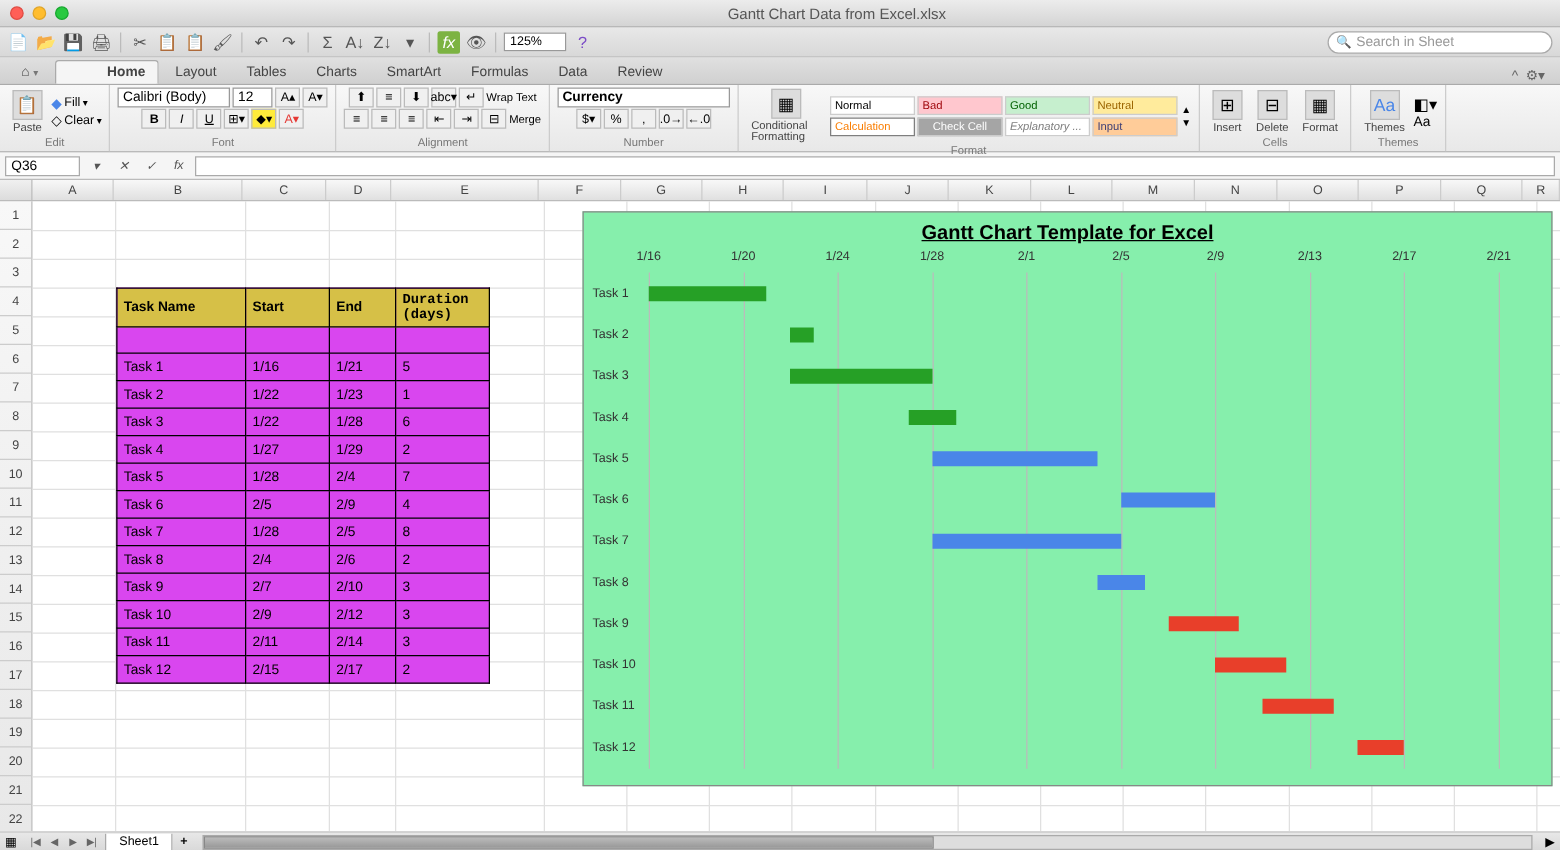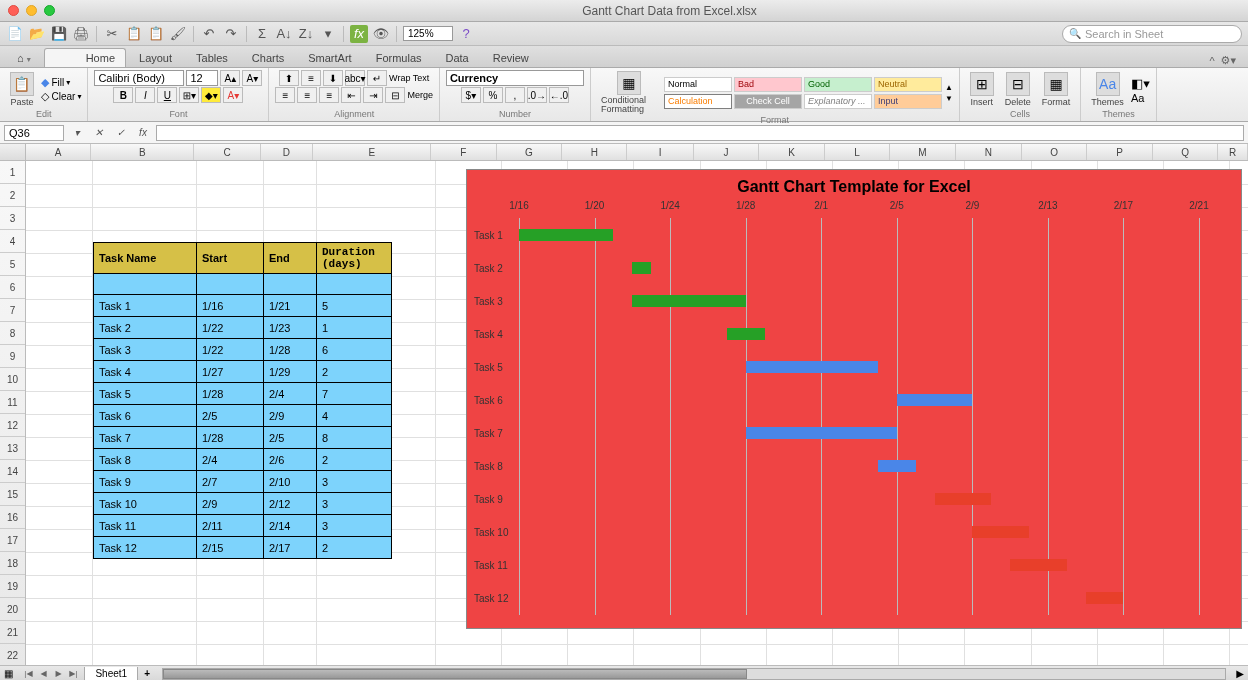--- a/index.html
+++ b/index.html
@@ -18,21 +18,21 @@
 .qat { height: 24px; background: linear-gradient(#e8e8e8, #d8d8d8); display: flex; align-items: center; padding: 0 6px; gap: 4px; border-bottom: 1px solid #bbb; }
 .qat-icon { width: 18px; height: 18px; display: flex; align-items: center; justify-content: center; font-size: 13px; color: #555; cursor: pointer; }
 .qat-sep { width: 1px; height: 16px; background: #bbb; margin: 0 2px; }
 .zoom-box { background: #fff; border: 1px solid #999; padding: 1px 4px; font-size: 10px; width: 50px; }
 .search-sheet { margin-left: auto; background: #fff; border: 1px solid #aaa; border-radius: 10px; padding: 2px 8px 2px 22px; font-size: 11px; color: #999; width: 180px; position: relative; }
 .search-sheet::before { content: "🔍"; position: absolute; left: 6px; font-size: 10px; }
 
 
 .ribbon-tabs { height: 22px; background: linear-gradient(#e0e0e0, #d0d0d0); display: flex; align-items: flex-end; padding: 0 6px; gap: 2px; border-bottom: 1px solid #aaa; }
 .ribbon-tab { padding: 3px 10px; font-size: 11px; color: #444; cursor: pointer; border: 1px solid transparent; border-bottom: none; }
-.ribbon-tab.active { background: #f5f5f5; border-color: #aaa; border-radius: 3px 3px 0 0; font-weight: normal; padding-left: 41px; }
+.ribbon-tab.active { background: #f5f5f5; border-color: #aaa; border-radius: 3px 3px 0 0; font-weight: bold; padding-left: 41px; }
 .ribbon-tab .dd { font-size: 8px; margin-left: 3px; color: #777; }
 .ribbon-spacer { flex: 1; }
 .ribbon-right { display: flex; gap: 6px; align-items: center; font-size: 11px; color: #666; padding-right: 6px; }
 
 
 .ribbon { height: 54px; background: linear-gradient(#f8f8f8, #e8e8e8); display: flex; border-bottom: 1px solid #aaa; }
 .ribbon-group { border-right: 1px solid #ccc; padding: 2px 6px; display: flex; flex-direction: column; justify-content: space-between; }
 .group-content { display: flex; align-items: center; gap: 3px; flex: 1; }
 .group-label { font-size: 9px; color: #777; text-align: center; }
 .big-btn { display: flex; flex-direction: column; align-items: center; gap: 1px; cursor: pointer; padding: 1px 4px; }
@@ -67,31 +67,31 @@
 .col-h { border-right: 1px solid #ccc; text-align: center; font-size: 10px; color: #444; line-height: 17px; cursor: pointer; }
 .grid-body { display: flex; height: 504px; }
 .row-headers { width: 26px; background: linear-gradient(#f8f8f8, #e8e8e8); border-right: 1px solid #bbb; }
 .row-h { height: 23px; border-bottom: 1px solid #ccc; text-align: center; font-size: 10px; color: #444; line-height: 23px; cursor: pointer; }
 .cells { position: relative; flex: 1; }
 .gridlines { position: absolute; inset: 0; }
 .gl-v { position: absolute; top: 0; bottom: 0; width: 1px; background: #e0e0e0; }
 .gl-h { position: absolute; left: 0; right: 0; height: 1px; background: #e0e0e0; }
 
 
-.data-table { position: absolute; left: 67px; top: 81px; border-collapse: collapse; background: #7dd3fc; }
+.data-table { position: absolute; left: 67px; top: 69px; border-collapse: collapse; background: #d946ef; }
 .data-table th, .data-table td { border: 1px solid #000; padding: 3px 5px; font-size: 11px; text-align: left; height: 22px; }
 .data-table th { background: #d6c047; font-weight: bold; }
 .data-table .spacer td { height: 21px; }
 .col-task { width: 103px; }
 .col-start { width: 67px; }
 .col-end { width: 53px; }
 .col-dur { width: 75px; font-family: Liberation Mono, monospace; }
 
 
-.chart { position: absolute; left: 440px; top: 8px; width: 776px; height: 460px; background: #ef4444; border: 1px solid #888; }
+.chart { position: absolute; left: 440px; top: 8px; width: 776px; height: 460px; background: #86efac; border: 1px solid #888; text-decoration: underline; }
 .chart-title { text-align: center; font-weight: bold; font-size: 16px; padding: 8px 0 4px; }
 .chart-plot { position: relative; margin: 0 10px 10px 52px; height: 415px; }
 .chart-xlabel { position: absolute; top: 0; font-size: 10px; color: #333; transform: translateX(-50%); }
 .chart-vgrid { position: absolute; top: 18px; bottom: 0; width: 1px; background: #bbb; }
 .chart-ylabel { position: absolute; left: -45px; font-size: 10px; color: #333; transform: translateY(-50%); }
 .gantt-bar { position: absolute; height: 12px; }
 .bar-green { background: #26a026; }
 .bar-blue { background: #4a86e8; }
 .bar-red { background: #e83f2a; }
 

